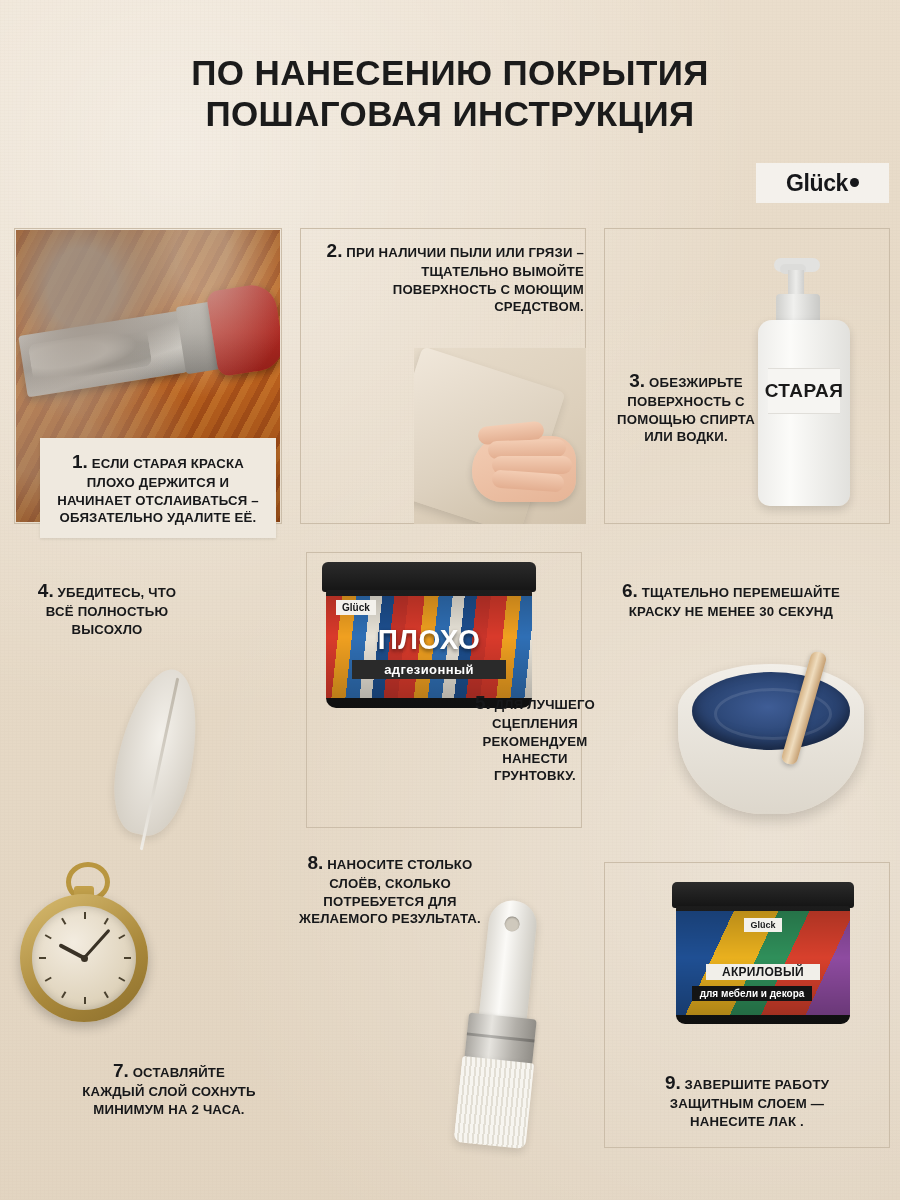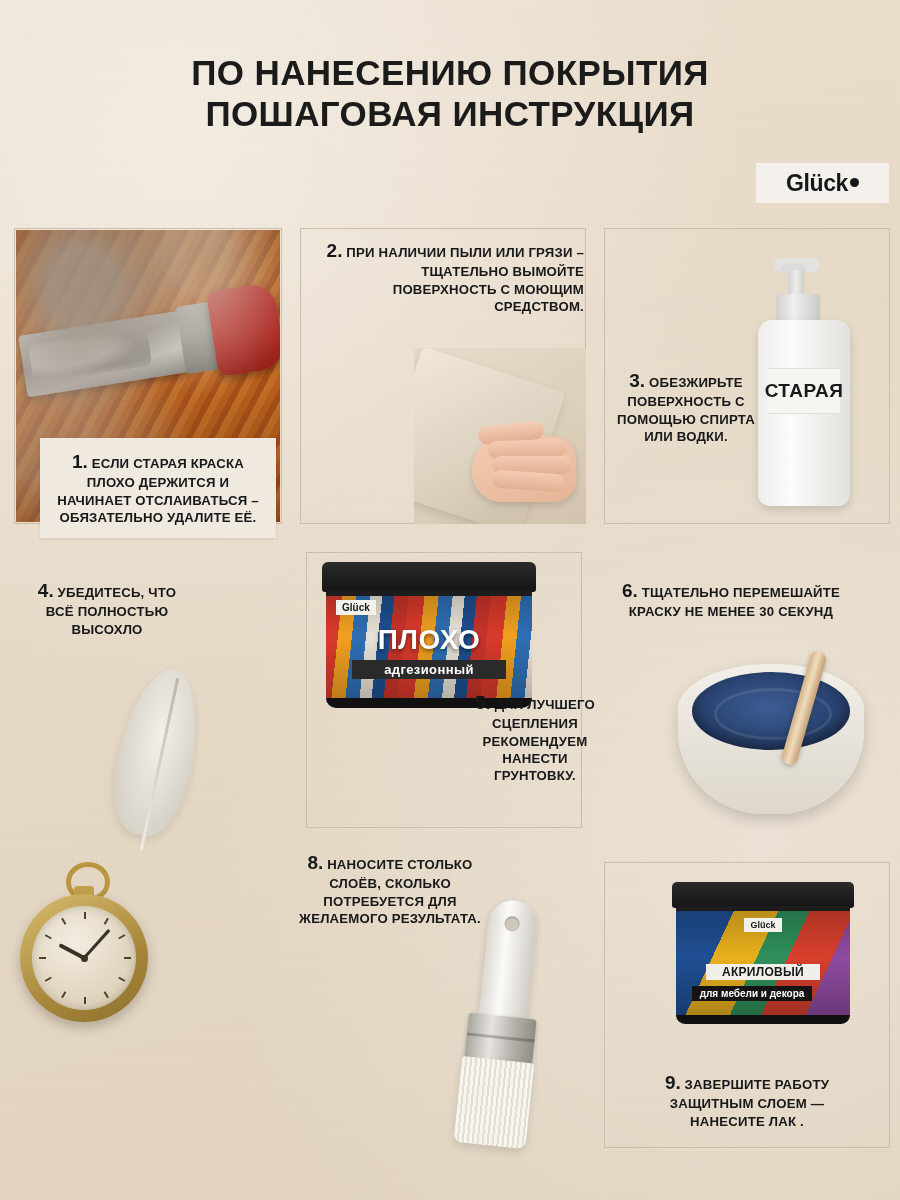--- a/index.html
+++ b/index.html
@@ -584,20 +584,24 @@
         <div class="tick" style="transform:rotate(240deg)"></div>
         <div class="tick" style="transform:rotate(270deg)"></div>
         <div class="tick" style="transform:rotate(300deg)"></div>
         <div class="tick" style="transform:rotate(330deg)"></div>
         <div class="hand-h"></div>
         <div class="hand-m"></div>
         <div class="watch-pin"></div>
       </div>
     </div>
   </div>
+  <div class="caption" id="cap7">
+    <span class="num">7.</span>
+    <span>ОСТАВЛЯЙТЕ КАЖДЫЙ СЛОЙ СОХНУТЬ МИНИМУМ НА 2 ЧАСА.</span>
+  </div>
 
   <div class="caption" id="cap8">
     <span class="num">8.</span>
     <span>НАНОСИТЕ СТОЛЬКО СЛОЁВ, СКОЛЬКО ПОТРЕБУЕТСЯ ДЛЯ ЖЕЛАЕМОГО РЕЗУЛЬТАТА.</span>
   </div>
   <div class="brush">
     <div class="brush-handle"></div>
     <div class="brush-hole"></div>
     <div class="brush-ferrule"></div>
     <div class="bristles"></div>

